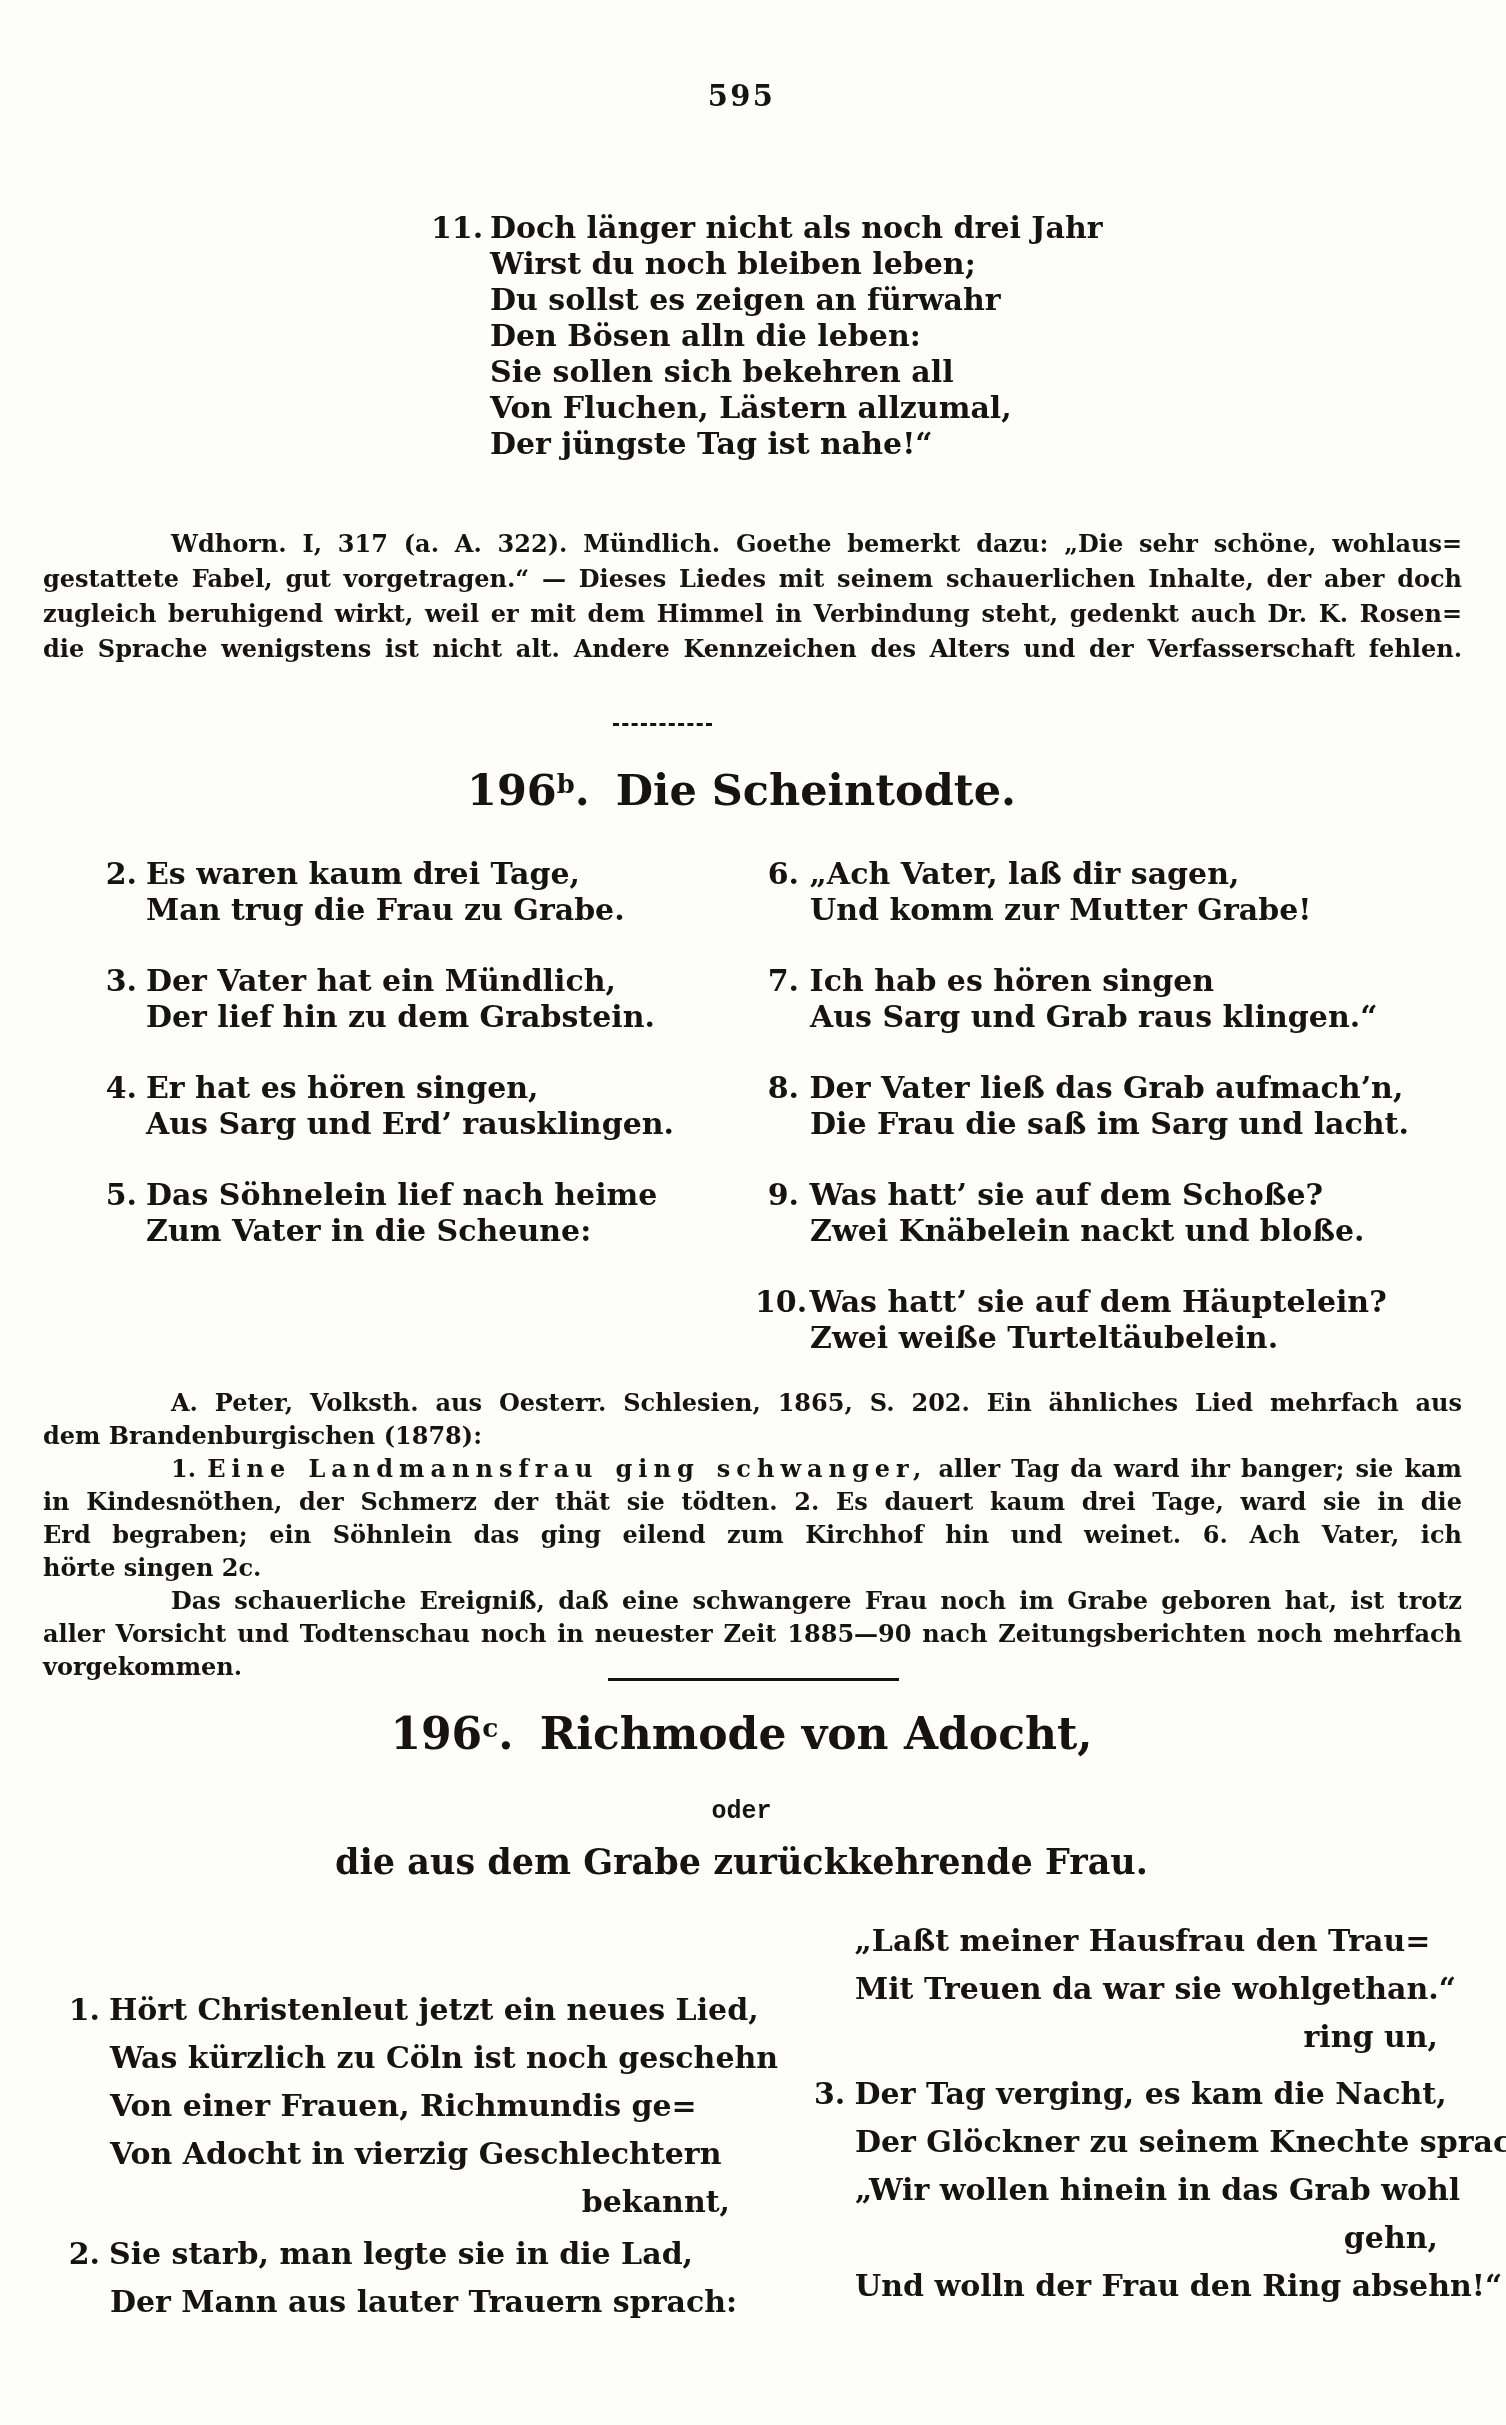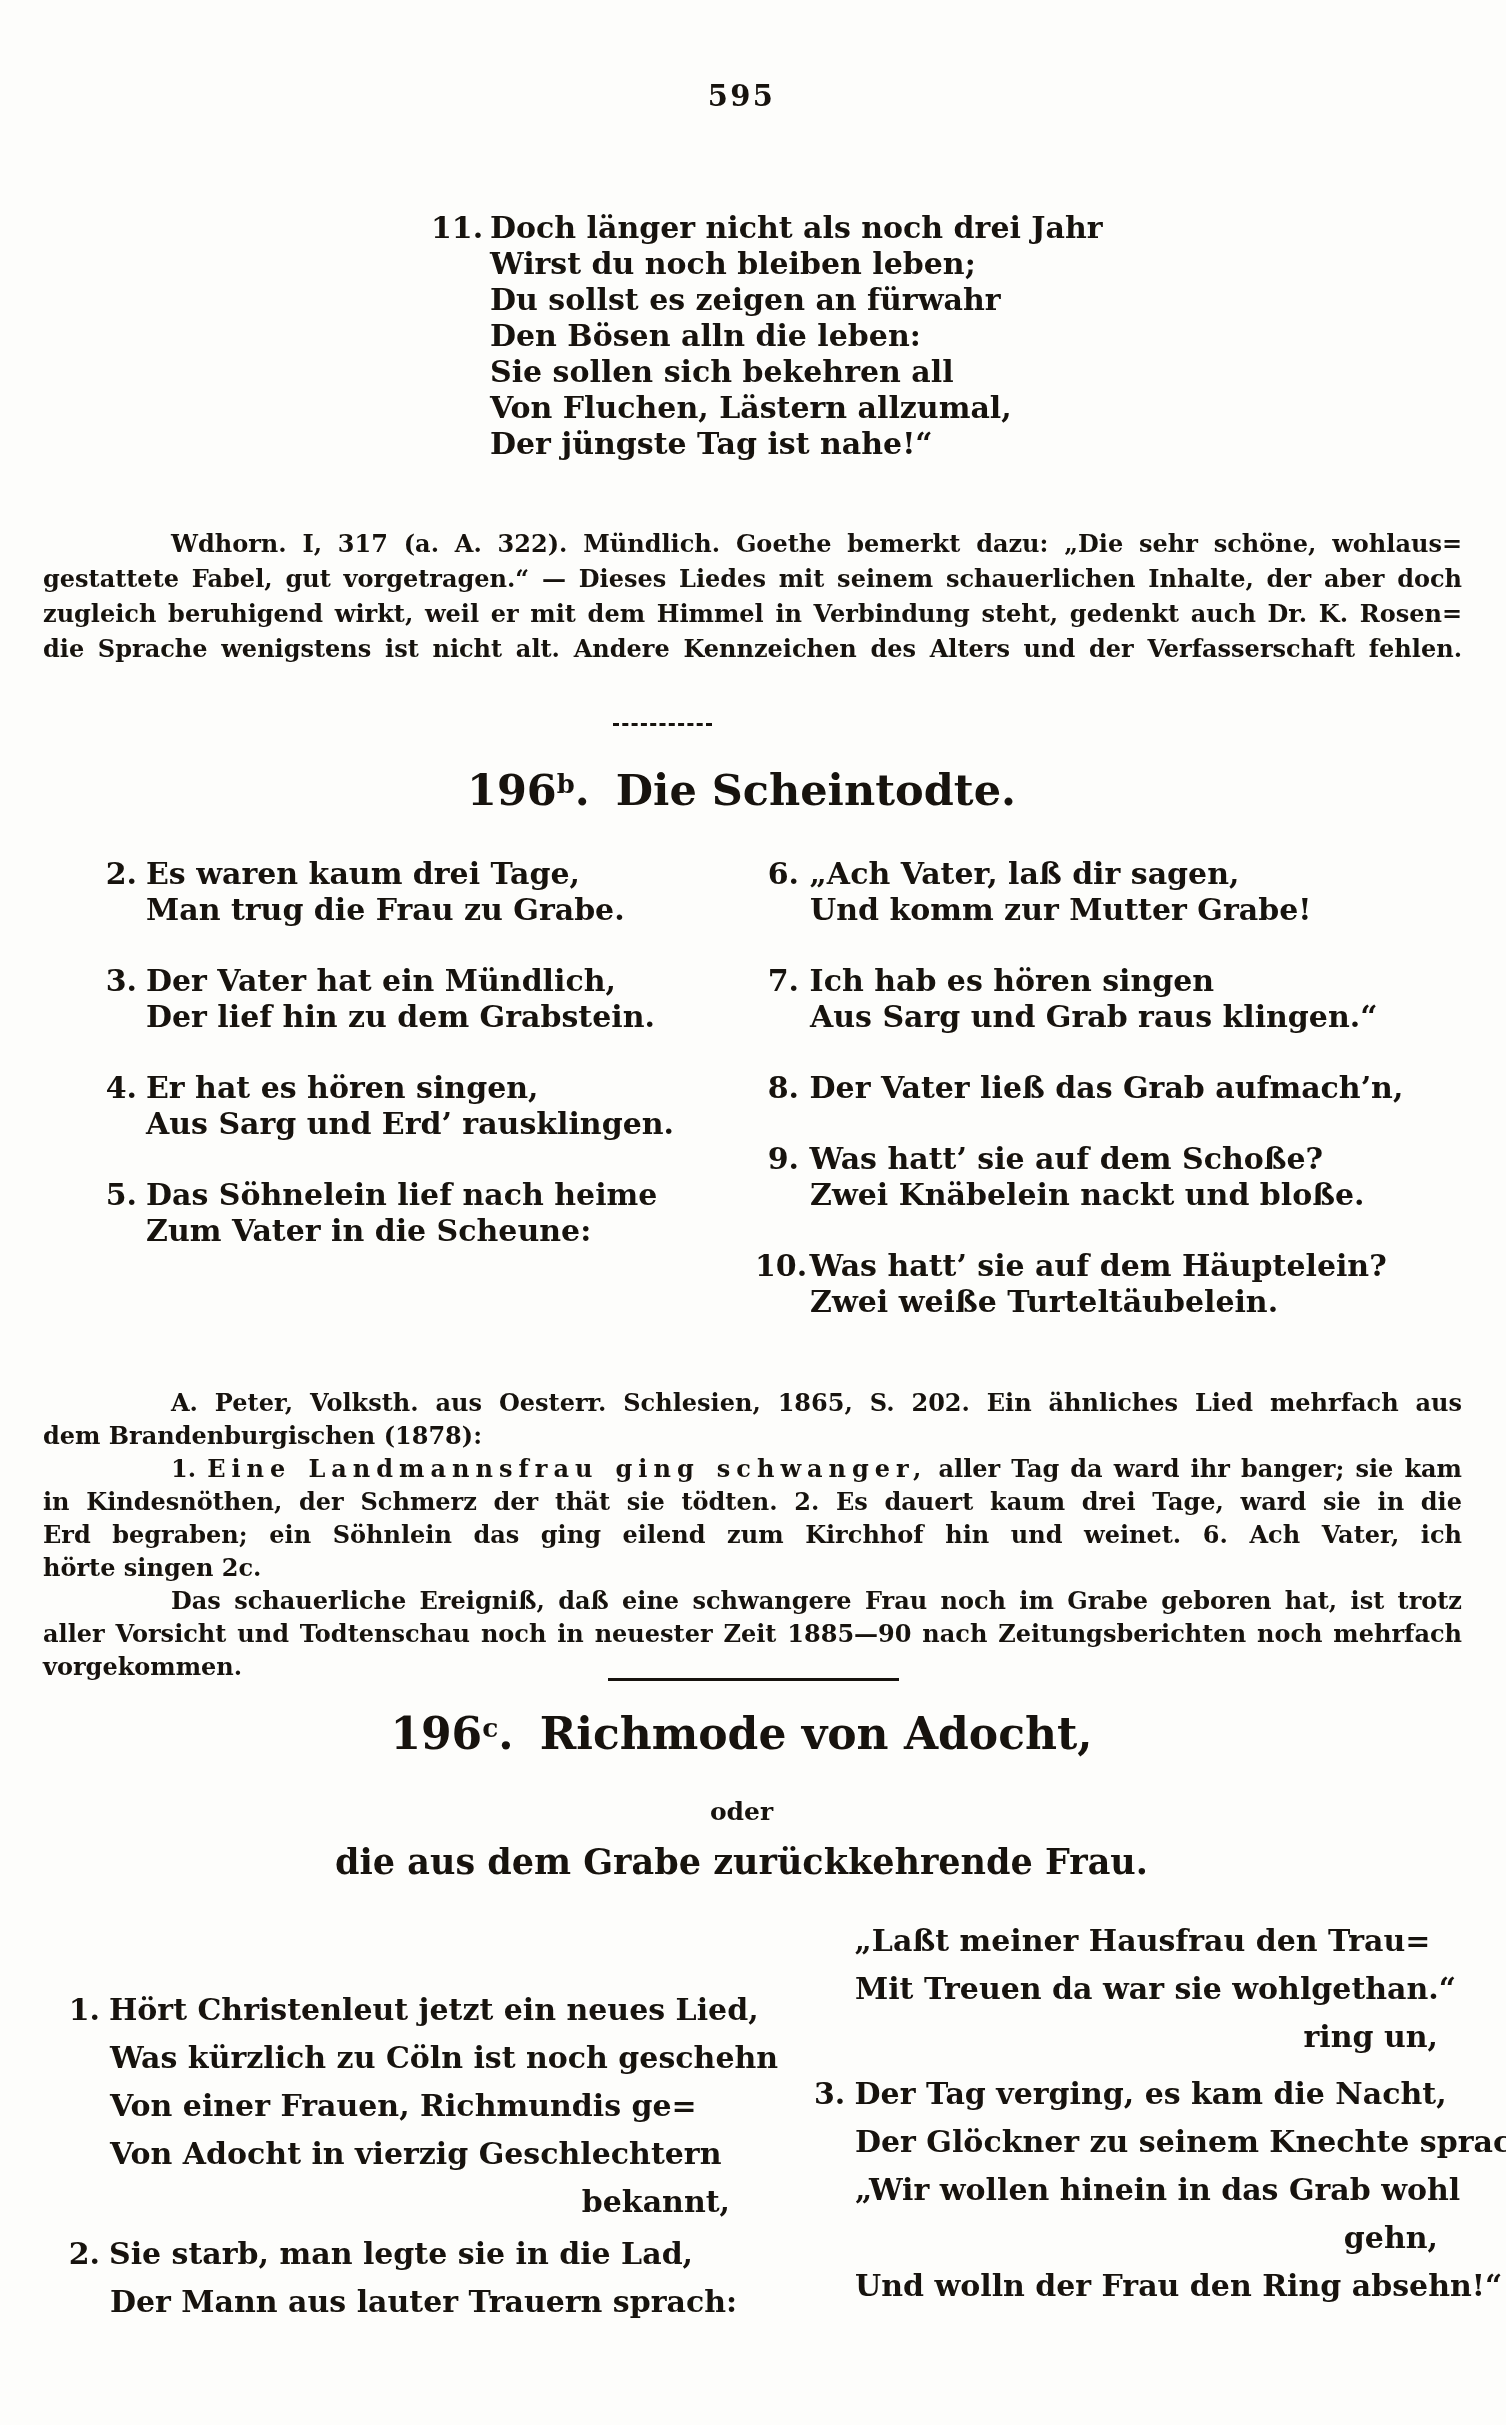--- a/index.html
+++ b/index.html
@@ -34,21 +34,21 @@
   
   #dashsep { top:723px; left:613px; width:99px; height:0; border-top:3px dashed var(--ink); }
   #rule-c  { top:1678px; left:608px; width:291px; height:0; border-top:3.8px solid var(--ink); }
 
   
   .heading { left:0; width:1483px; text-align:center; }
   #heading-b { top:765px; font-size:43px; }
   #heading-c { top:1708px; font-size:44px; }
   .sup { font-size:60%; position:relative; top:-0.45em; }
   .htitle { margin-left:26px; }
-  #oder { top:1797px; left:0; width:1483px; text-align:center; font-size:25px; }
+  #oder { top:1797px; left:0; width:1483px; text-align:center; font-size:25px;font-family:Liberation Mono, monospace; }
   #subtitle-c { top:1841px; left:0; width:1483px; text-align:center; font-size:35px; }
 
   
   .col { font-size:30px; line-height:36px; }
   #colb-left  { top:856px; left:99px; width:639px; }
   #colb-right { top:856px; left:755px; width:707px; }
   .col .stz { margin-bottom:35px; }
   .col .ln { white-space:nowrap; }
   #colb-left  .num { display:inline-block; width:38px; text-align:right; margin-right:9px; }
   #colb-left  .cont { padding-left:47px; }
@@ -121,20 +121,21 @@
     <div class="stz">
       <div class="ln"><span class="num">6.</span><span>„Ach Vater, laß dir sagen,</span></div>
       <div class="ln cont">Und komm zur Mutter Grabe!</div>
     </div>
     <div class="stz">
       <div class="ln"><span class="num">7.</span><span>Ich hab es hören singen</span></div>
       <div class="ln cont">Aus Sarg und Grab raus klingen.“</div>
     </div>
     <div class="stz">
       <div class="ln"><span class="num">8.</span><span>Der Vater ließ das Grab aufmach’n,</span></div>
+      <div class="ln cont">Die Frau die saß im Sarg und lacht.</div>
     </div>
     <div class="stz">
       <div class="ln"><span class="num">9.</span><span>Was hatt’ sie auf dem Schoße?</span></div>
       <div class="ln cont">Zwei Knäbelein nackt und bloße.</div>
     </div>
     <div class="stz">
       <div class="ln"><span class="num">10.</span><span>Was hatt’ sie auf dem Häuptelein?</span></div>
       <div class="ln cont">Zwei weiße Turteltäubelein.</div>
     </div>
   </div>

